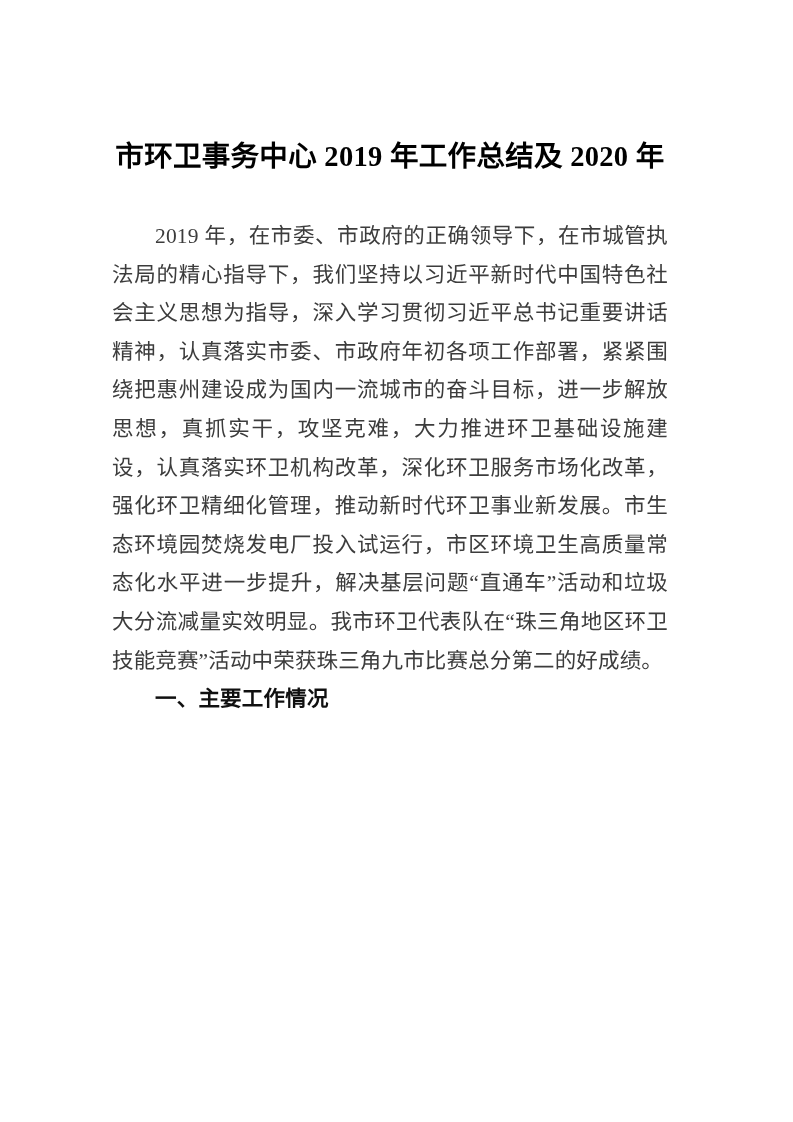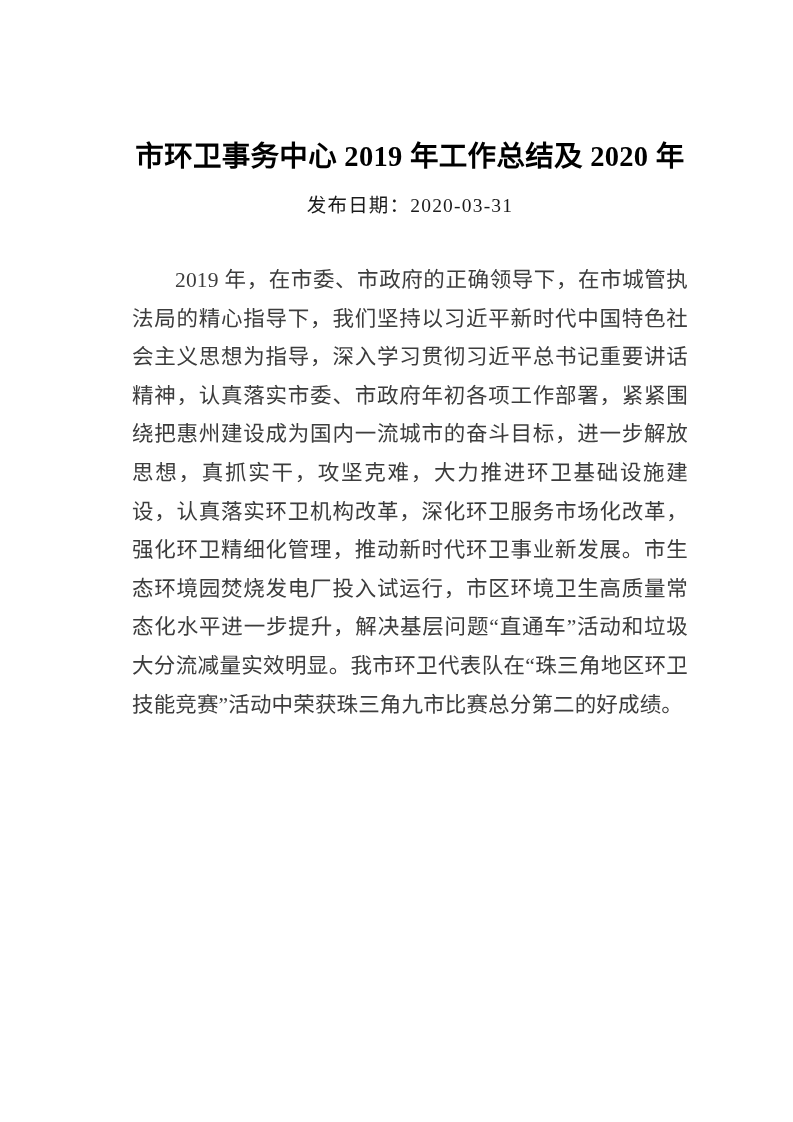--- a/index.html
+++ b/index.html
@@ -22,21 +22,21 @@
     width: 793px;
     height: 1122px;
     background: #ffffff;
     box-sizing: border-box;
     padding: 0;
   }
 
   
   .content {
     position: absolute;
-    left: 132px;
+    left: 112px;
     top: 0;
     width: 556px;
   }
 
   
   .doc-title {
     margin: 0;
     padding-top: 136px;
     font-family: "Liberation Serif", "DejaVu Serif", serif;
     font-weight: bold;
@@ -101,23 +101,23 @@
 </head>
 <body>
 
 <div class="page">
   <div class="content">
 
     <h1 class="doc-title">
       <span>市环卫事务中心 2019 年工作总结及 2020 年</span><br>
     </h1>
 
-    <p class="doc-date">发布日期：2020-03-31</p>
 
     <div class="body-block">
 
       <p class="para">2019 年，在市委、市政府的正确领导下，在市城管执法局的精心指导下，我们坚持以习近平新时代中国特色社会主义思想为指导，深入学习贯彻习近平总书记重要讲话精神，认真落实市委、市政府年初各项工作部署，紧紧围绕把惠州建设成为国内一流城市的奋斗目标，进一步解放思想，真抓实干，攻坚克难，大力推进环卫基础设施建设，认真落实环卫机构改革，深化环卫服务市场化改革，强化环卫精细化管理，推动新时代环卫事业新发展。市生态环境园焚烧发电厂投入试运行，市区环境卫生高质量常态化水平进一步提升，解决基层问题“直通车”活动和垃圾大分流减量实效明显。我市环卫代表队在“珠三角地区环卫技能竞赛”活动中荣获珠三角九市比赛总分第二的好成绩。</p>
 
+      <p class="heading-1">一、主要工作情况</p>
 
 
     </div>
   </div>
 </div>
 
 </body></html>

